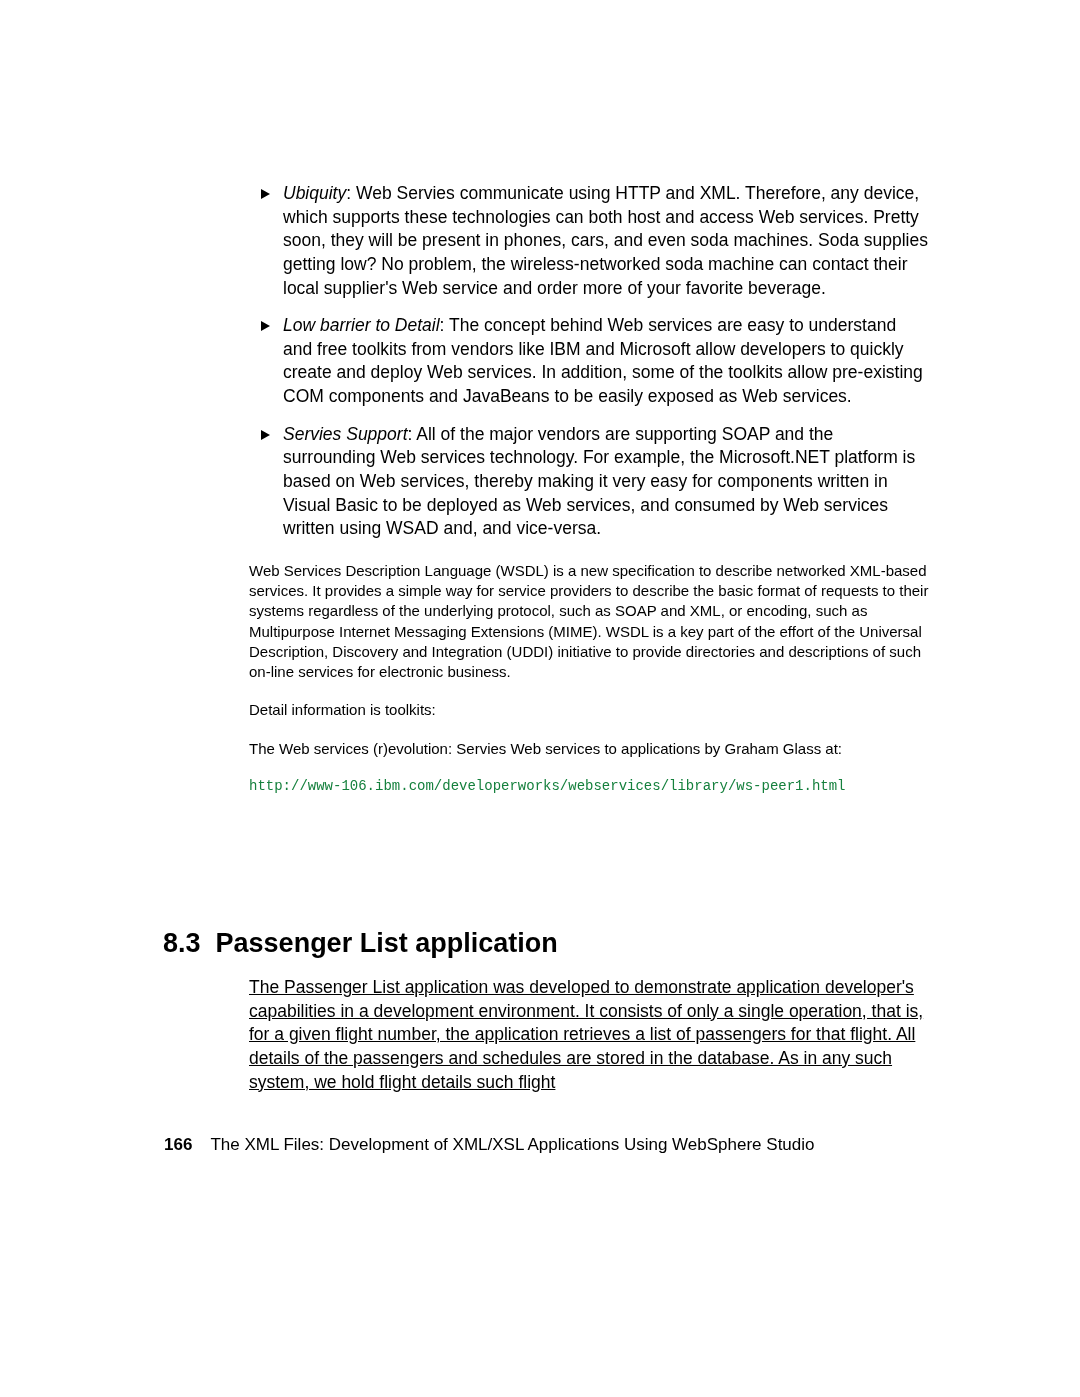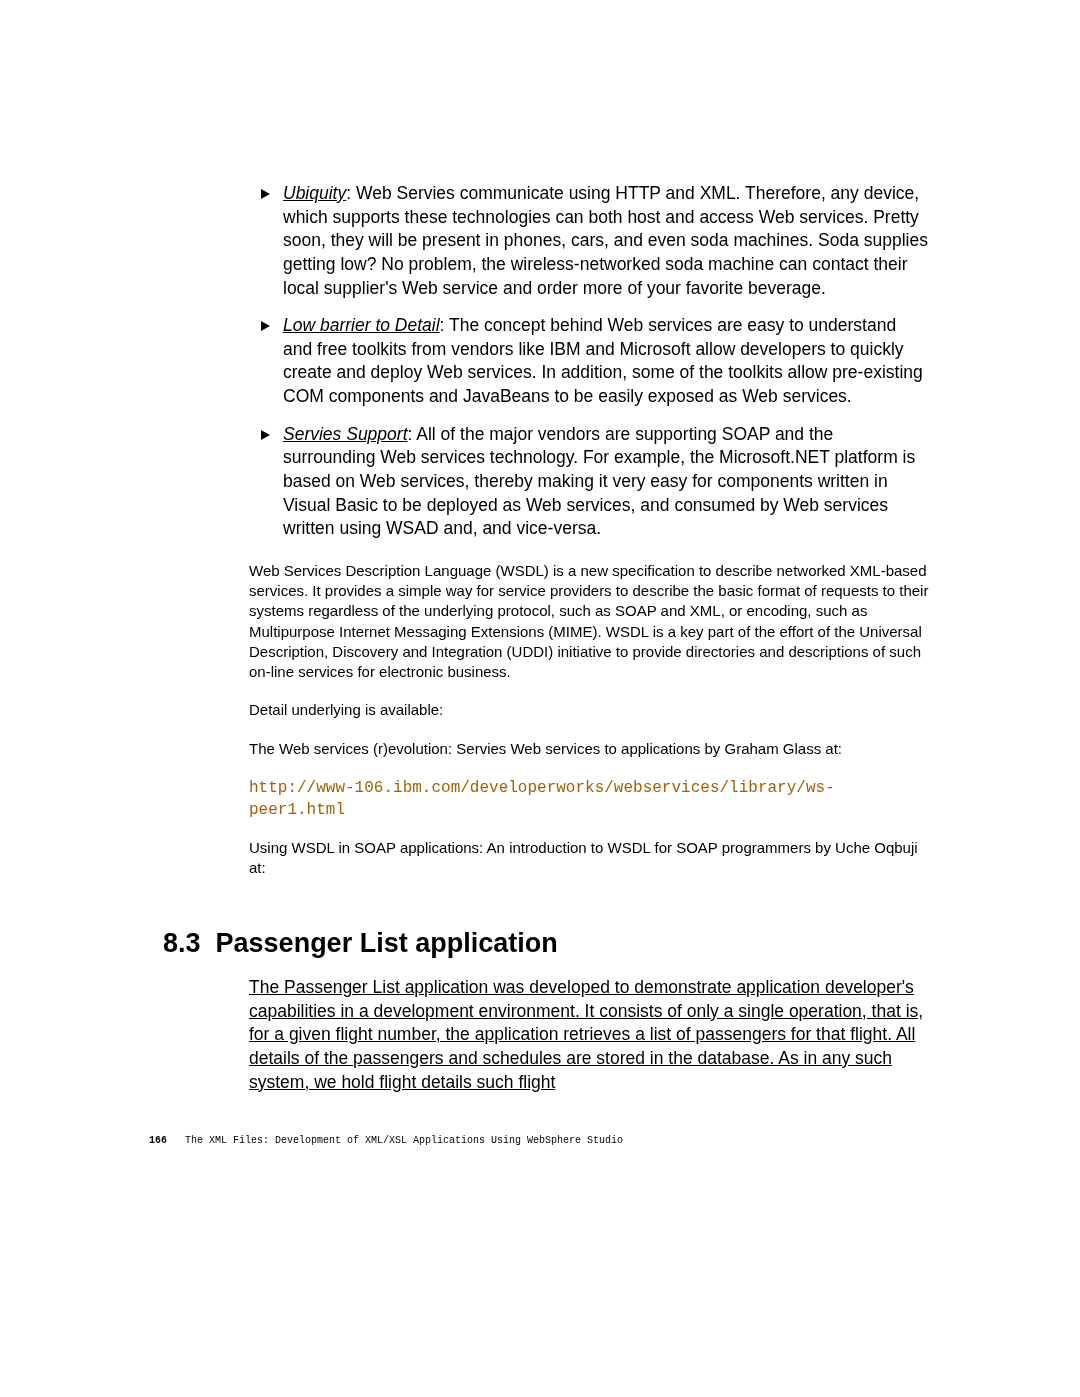--- a/index.html
+++ b/index.html
@@ -37,31 +37,30 @@
       left: 12px;
       top: 7px;
       width: 0;
       height: 0;
       border-top: 5px solid transparent;
       border-bottom: 5px solid transparent;
       border-left: 9px solid #000;
     }
     .italic {
       font-style: italic;
-      text-decoration: underline;
     }
     .para {
       font-size: 15px;
       line-height: 1.35;
       margin-bottom: 18px;
     }
     .link {
       font-family: "Courier New", Courier, monospace;
-      color: #a16207;
-      font-size: 16px;
+      color: #15803d;
+      font-size: 14px;
       line-height: 1.4;
       margin-bottom: 16px;
       display: block;
     }
     .section-heading {
       position: absolute;
       left: 163px;
       top: 928px;
       font-size: 27px;
       font-weight: bold;
@@ -70,24 +69,23 @@
       position: absolute;
       left: 249px;
       top: 976px;
       width: 680px;
       font-size: 17.5px;
       line-height: 1.35;
       text-decoration: underline;
     }
     .footer {
       position: absolute;
-      left: 149px;
+      left: 164px;
       top: 1135px;
-      font-size: 10px;
-      font-family: Liberation Mono, monospace;
+      font-size: 17px;
     }
     .footer .page-num {
       font-weight: bold;
       margin-right: 18px;
     }
   </style>
 </head>
 <body>
 
 <div class="page-content">
@@ -100,24 +98,23 @@
       <span class="triangle"></span>
       <span class="italic">Low barrier to Detail</span><span>: The concept behind Web services are easy to understand and free toolkits from vendors like IBM and Microsoft allow developers to quickly create and deploy Web services. In addition, some of the toolkits allow pre-existing COM components and JavaBeans to be easily exposed as Web services.</span>
     </li>
     <li>
       <span class="triangle"></span>
       <span class="italic">Servies Support</span><span>: All of the major vendors are supporting SOAP and the surrounding Web services technology. For example, the Microsoft.NET platform is based on Web services, thereby making it very easy for components written in Visual Basic to be deployed as Web services, and consumed by Web services written using WSAD and, and vice-versa.</span>
     </li>
   </ul>
 
   <p class="para">Web Services Description Language (WSDL) is a new specification to describe networked XML-based services. It provides a simple way for service providers to describe the basic format of requests to their systems regardless of the underlying protocol, such as SOAP and XML, or encoding, such as Multipurpose Internet Messaging Extensions (MIME). WSDL is a key part of the effort of the Universal Description, Discovery and Integration (UDDI) initiative to provide directories and descriptions of such on-line services for electronic business.</p>
-  <p class="para">Detail underlying is available:</p>
+  <p class="para">Detail information is toolkits:</p>
   <p class="para">The Web services (r)evolution: Servies Web services to applications by Graham Glass at:</p>
   <span class="link">http://www-106.ibm.com/developerworks/webservices/library/ws-peer1.html</span>
-  <p class="para">Using WSDL in SOAP applications: An introduction to WSDL for SOAP programmers by Uche Oqbuji at:</p>
 </div>
 
 <h2 class="section-heading">
   <span>8.3</span>&nbsp;&nbsp;<span>Passenger List application</span>
 </h2>
 
 <div class="section-body">The Passenger List application was developed to demonstrate application developer's capabilities in a development environment. It consists of only a single operation, that is, for a given flight number, the application retrieves a list of passengers for that flight. All details of the passengers and schedules are stored in the database. As in any such system, we hold flight details such flight</div>
 
 <div class="footer">
   <span class="page-num">166</span><span>The XML Files:   Development of XML/XSL Applications Using WebSphere Studio</span>

